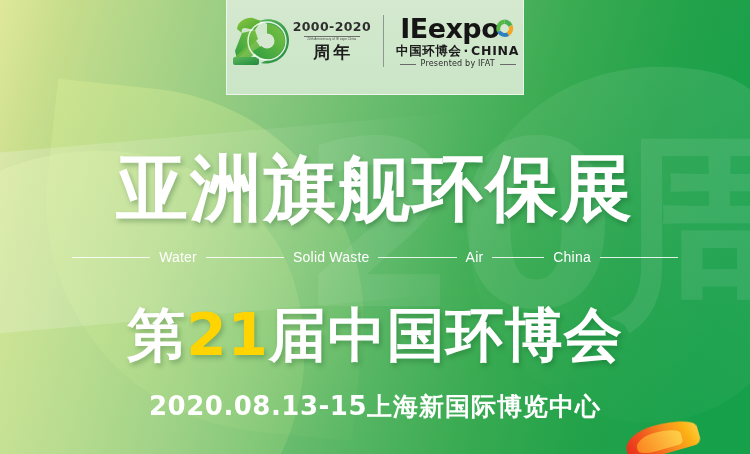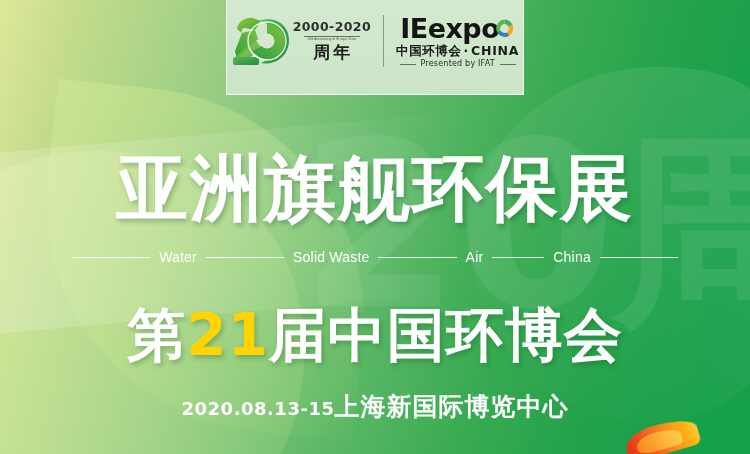--- a/index.html
+++ b/index.html
@@ -251,21 +251,21 @@
 
   .footer-line {
     position: absolute;
     left: 0; right: 0; top: 390px;
     text-align: center;
     white-space: nowrap;
     color: #ffffff;
     font-family: "DejaVu Sans", "Liberation Sans", sans-serif;
   }
   .footer-line .date {
-    font-size: 18px;
+    font-size: 26px;
     font-weight: 700;
     letter-spacing: .5px;
   }
   .footer-line .venue {
     font-size: 25px;
     font-weight: 700;
     letter-spacing: 1px;
   }
 </style>
 </head>

